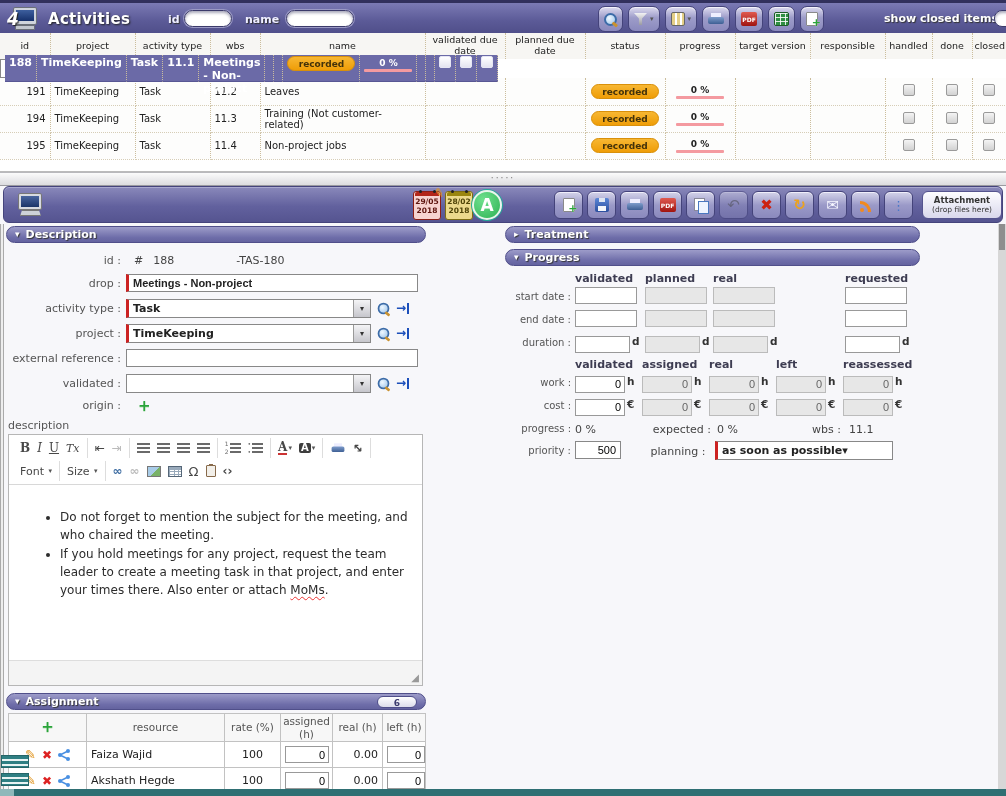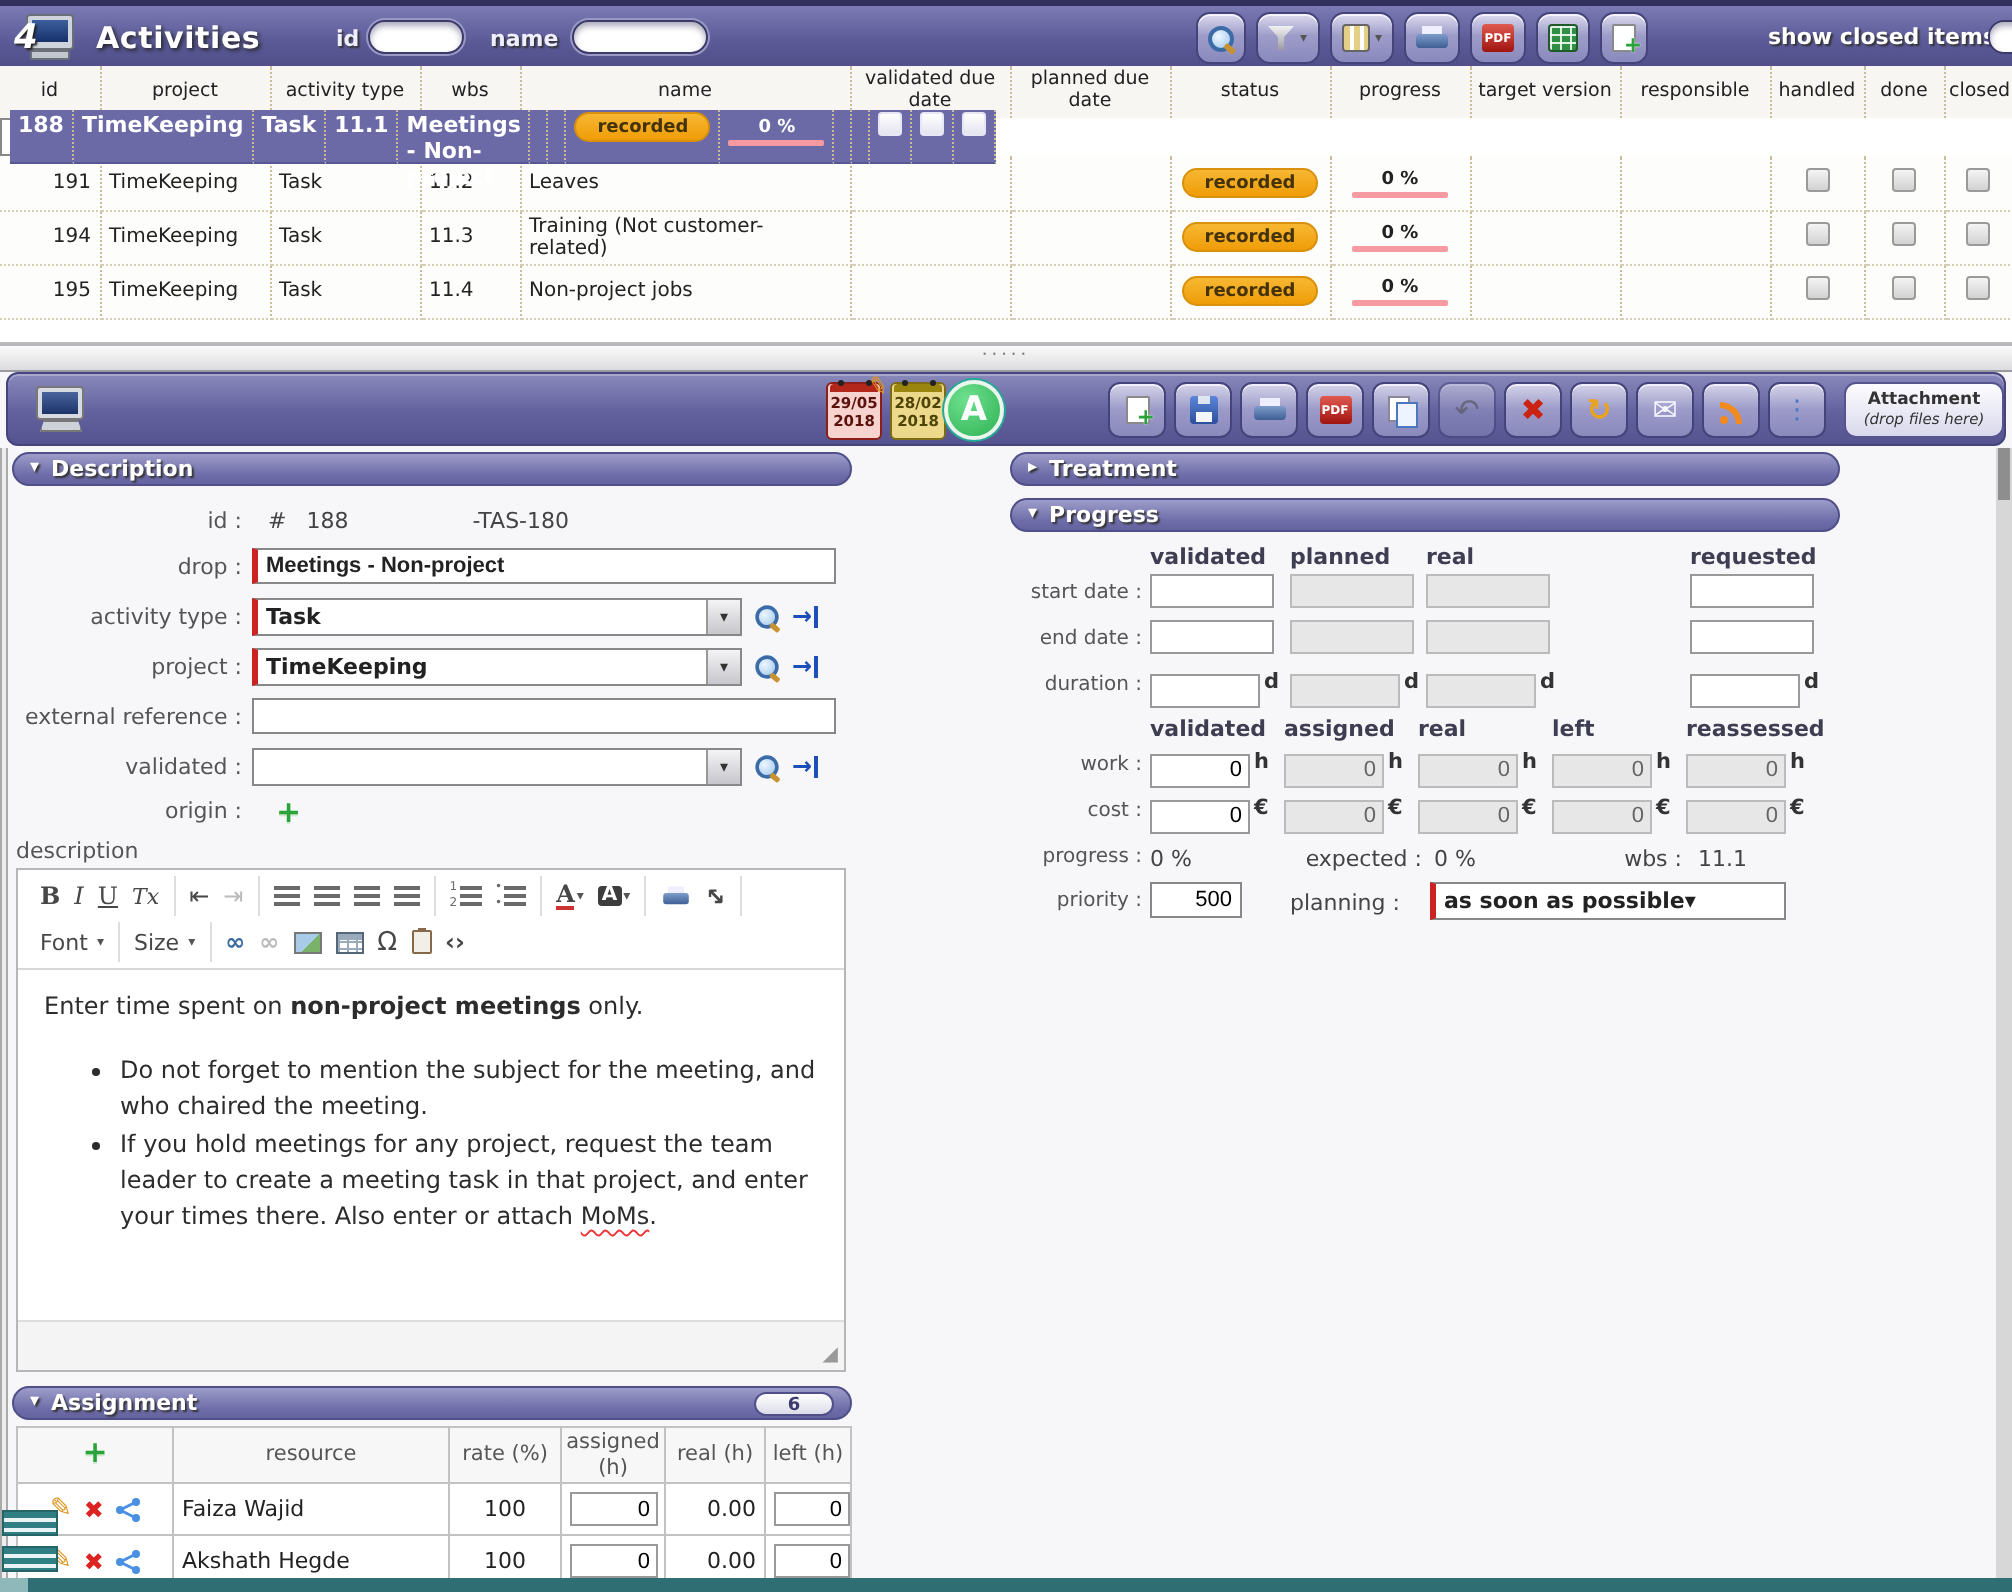--- a/index.html
+++ b/index.html
@@ -78,21 +78,21 @@
 .cal-red::before{background:#b3261a}
 .cal-pencil{position:absolute;right:-4px;top:-6px;font-size:12px;color:#e09520;transform:rotate(12deg)}
 .cal-yel{left:441px;background:#ecd98c;border:1px solid #7d6c13;color:#4f4408}
 .cal-yel::before{background:#9a850f}
 .avatar{position:absolute;left:468px;top:3px;width:30px;height:30px;border-radius:50%;background:radial-gradient(circle at 35% 30%,#6fe08e,#2eb254);border:2px solid #e8f6ec;color:#fff;font-size:17px;font-weight:bold;text-align:center;line-height:27px;box-shadow:0 0 0 1px #2a9}
 .d-tools{position:absolute;left:550px;top:4px;display:flex;gap:4px;align-items:center}
 .dbtn{width:29px;height:28px;border:1px solid #44437a;border-radius:6px;background:linear-gradient(#d5d4ea,#9b9ac8 50%,#8a89bd);box-shadow:inset 0 1px 0 #efeefa;display:flex;align-items:center;justify-content:center;cursor:pointer}
 .dbtn.dis{opacity:.55}
 .attach{position:absolute;left:918px;top:4px;width:80px;height:28px;border:1px solid #55548e;border-radius:6px;background:linear-gradient(#fdfdff,#d9d8ec);text-align:center;color:#333;cursor:pointer}
 .attach .a1{font-size:8.5px;font-weight:bold;margin-top:3px}
-.attach .a2{font-size:7.5px;font-style:italic}
+.attach .a2{font-size:7.5px;}
 
 
 .pill{height:17px;border-radius:9px;background:linear-gradient(#9d9cc9,#6e6da9 70%,#64639f);border:1px solid #504f8a;color:#fff;font-size:11px;font-weight:bold;display:flex;align-items:center;padding:0 8px;gap:6px;text-shadow:1px 1px 1px #333;cursor:pointer}
 .pill .tri{font-size:9px;line-height:1}
 .badge{margin-left:auto;background:linear-gradient(#fff,#dcdcea);border:1px solid #504f8a;color:#3c3b6e;border-radius:8px;font-size:9px;font-weight:bold;min-width:40px;height:12px;line-height:12px;text-align:center;text-shadow:none}
 
 
 .leftcol{position:absolute;left:6px;top:224px;width:420px;height:565px;overflow:hidden}
 .gutter{position:absolute;left:0;top:224px;width:4px;height:565px;border-left:1px solid #aaa;border-right:1px solid #aaa;background:#eee}
 .frow{display:flex;align-items:center;height:24px;margin-top:1px}
@@ -531,21 +531,20 @@
               <span class="i-tbl"></span>
             </span>
           <span class="eb" style="font-size:13px">Ω</span>
           <span class="eb">
               <span class="i-clip"></span>
             </span>
           <span class="eb" style="font-weight:bold">‹›</span>
         </span>
       </div>
       <div class="ed-body">
-        <p><span>Enter time spent on </span><b>non-project meetings</b><span> only.</span></p>
         <ul>
           <li>Do not forget to mention the subject for the meeting, and who chaired the meeting.</li>
           <li><span>If you hold meetings for any project, request the team leader to create a meeting task in that project, and enter your times there. Also enter or attach </span><span class="spell">MoMs</span><span>.</span></li>
         </ul>
       </div>
       <div class="ed-foot">
         <span class="rsz">◢</span>
       </div>
     </div>
 
@@ -692,21 +691,21 @@
       <span class="pc c1 ptext" style="top:4px">0 %</span>
       <span class="pc ptext" style="left:140px;width:66px;text-align:right;top:4px">expected :</span>
       <span class="pc ptext" style="left:212px;top:4px">0 %</span>
       <span class="pc ptext" style="left:270px;width:66px;text-align:right;top:4px">wbs :</span>
       <span class="pc ptext" style="left:344px;top:4px">11.1</span>
     </div>
 
     <div class="prow" style="height:26px">
       <span class="plabel">priority :</span>
       <input class="prio pc c1" value="500" style="">
-      <span class="pc ptext" style="left:140px;width:66px;text-align:left;top:4px">planning :</span>
+      <span class="pc ptext" style="left:140px;width:66px;text-align:center;top:4px">planning :</span>
       <span class="psel pc" style="left:210px">
         <span>as soon as possible</span>
         <span class="dd">▾</span>
       </span>
     </div>
   </div>
 
   <div class="vscroll"></div>
   <div class="grip" style="top:755px"></div>
   <div class="grip" style="top:773px"></div>

